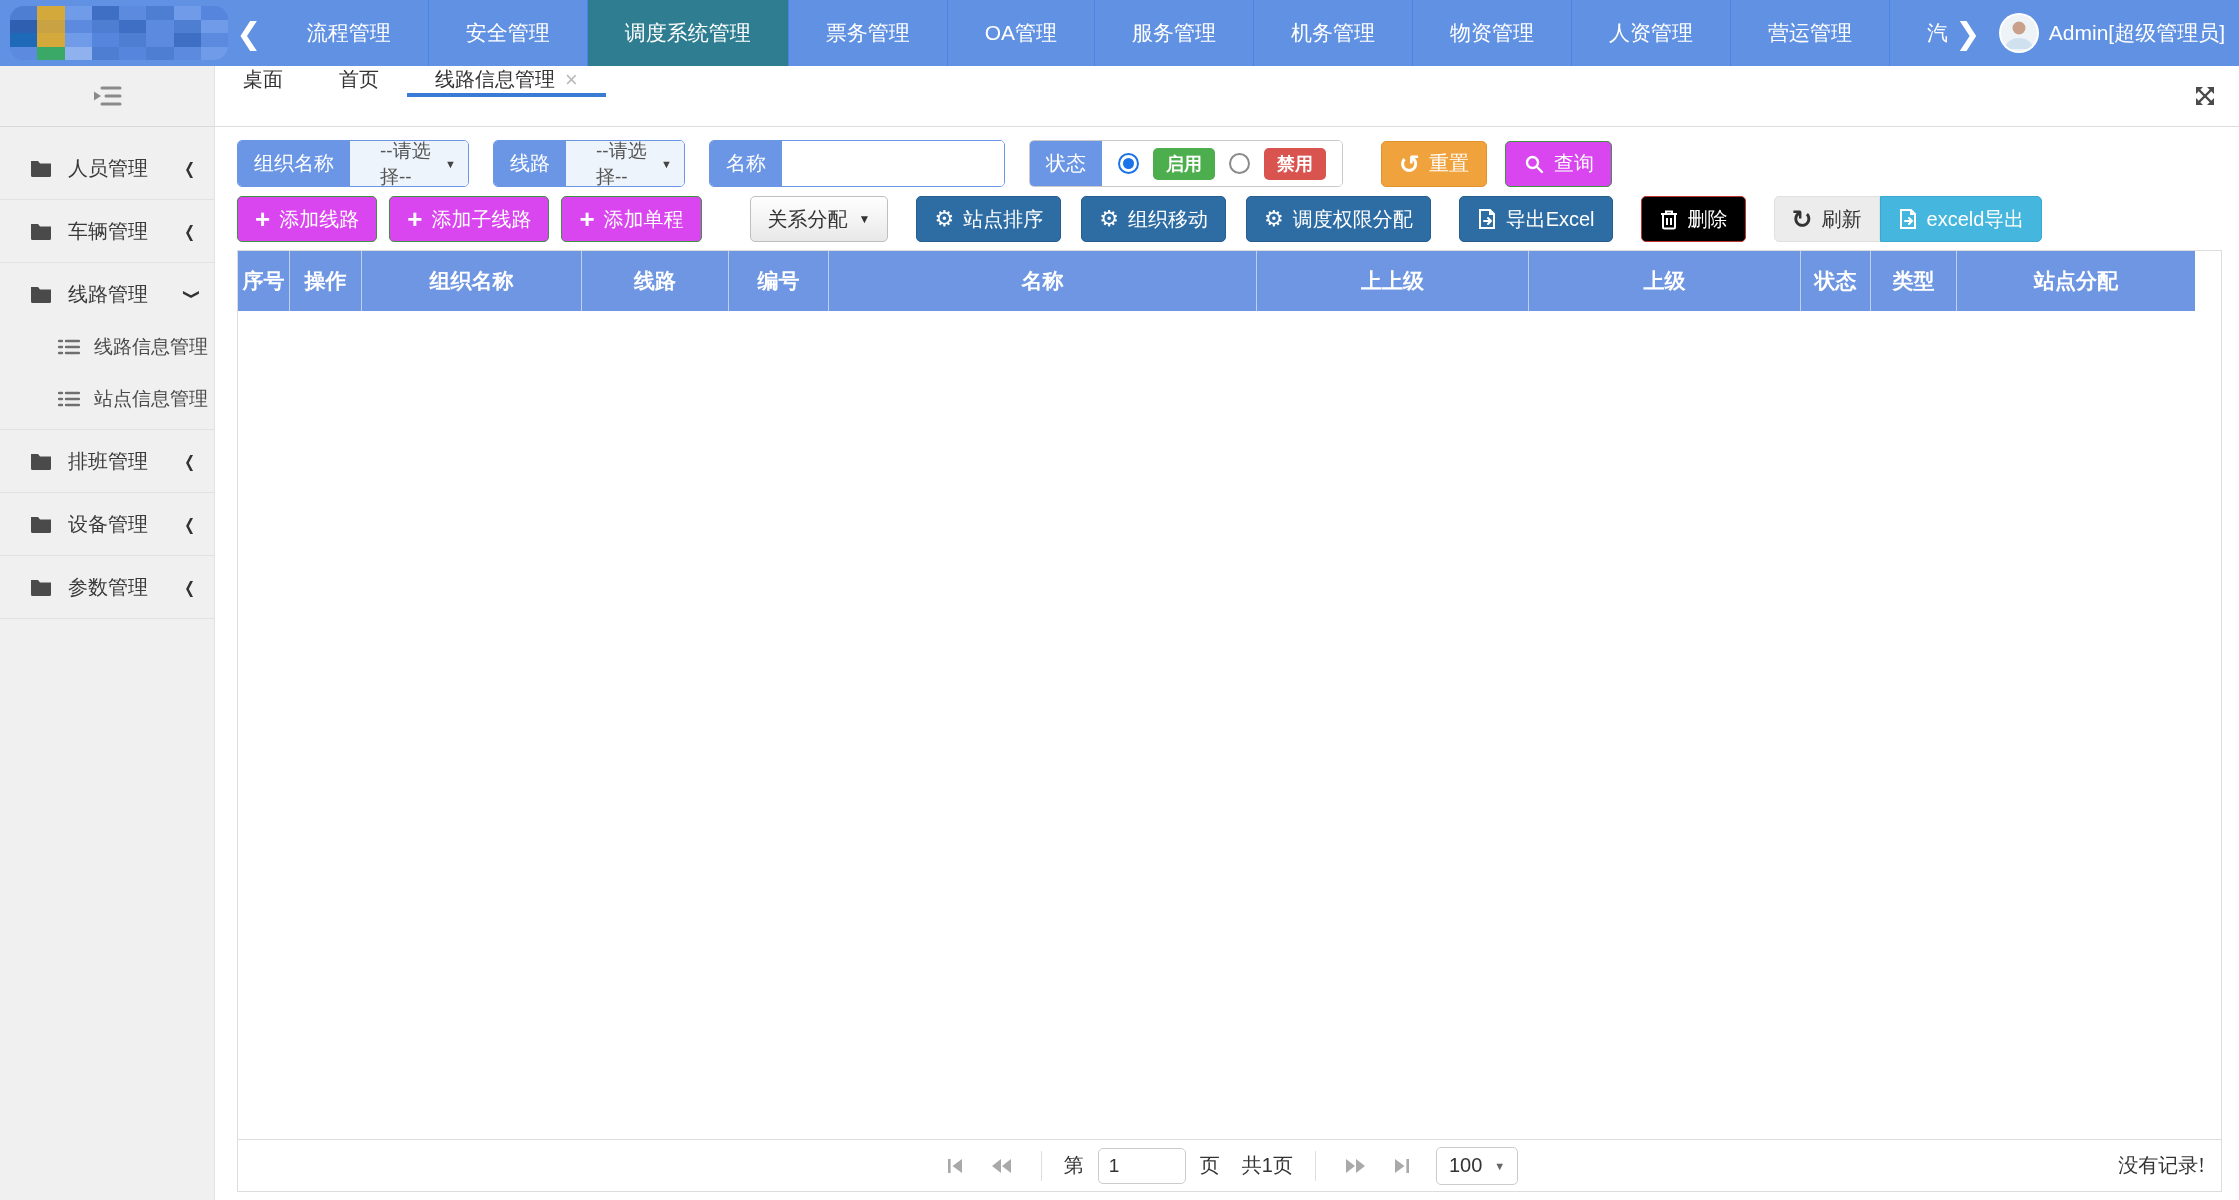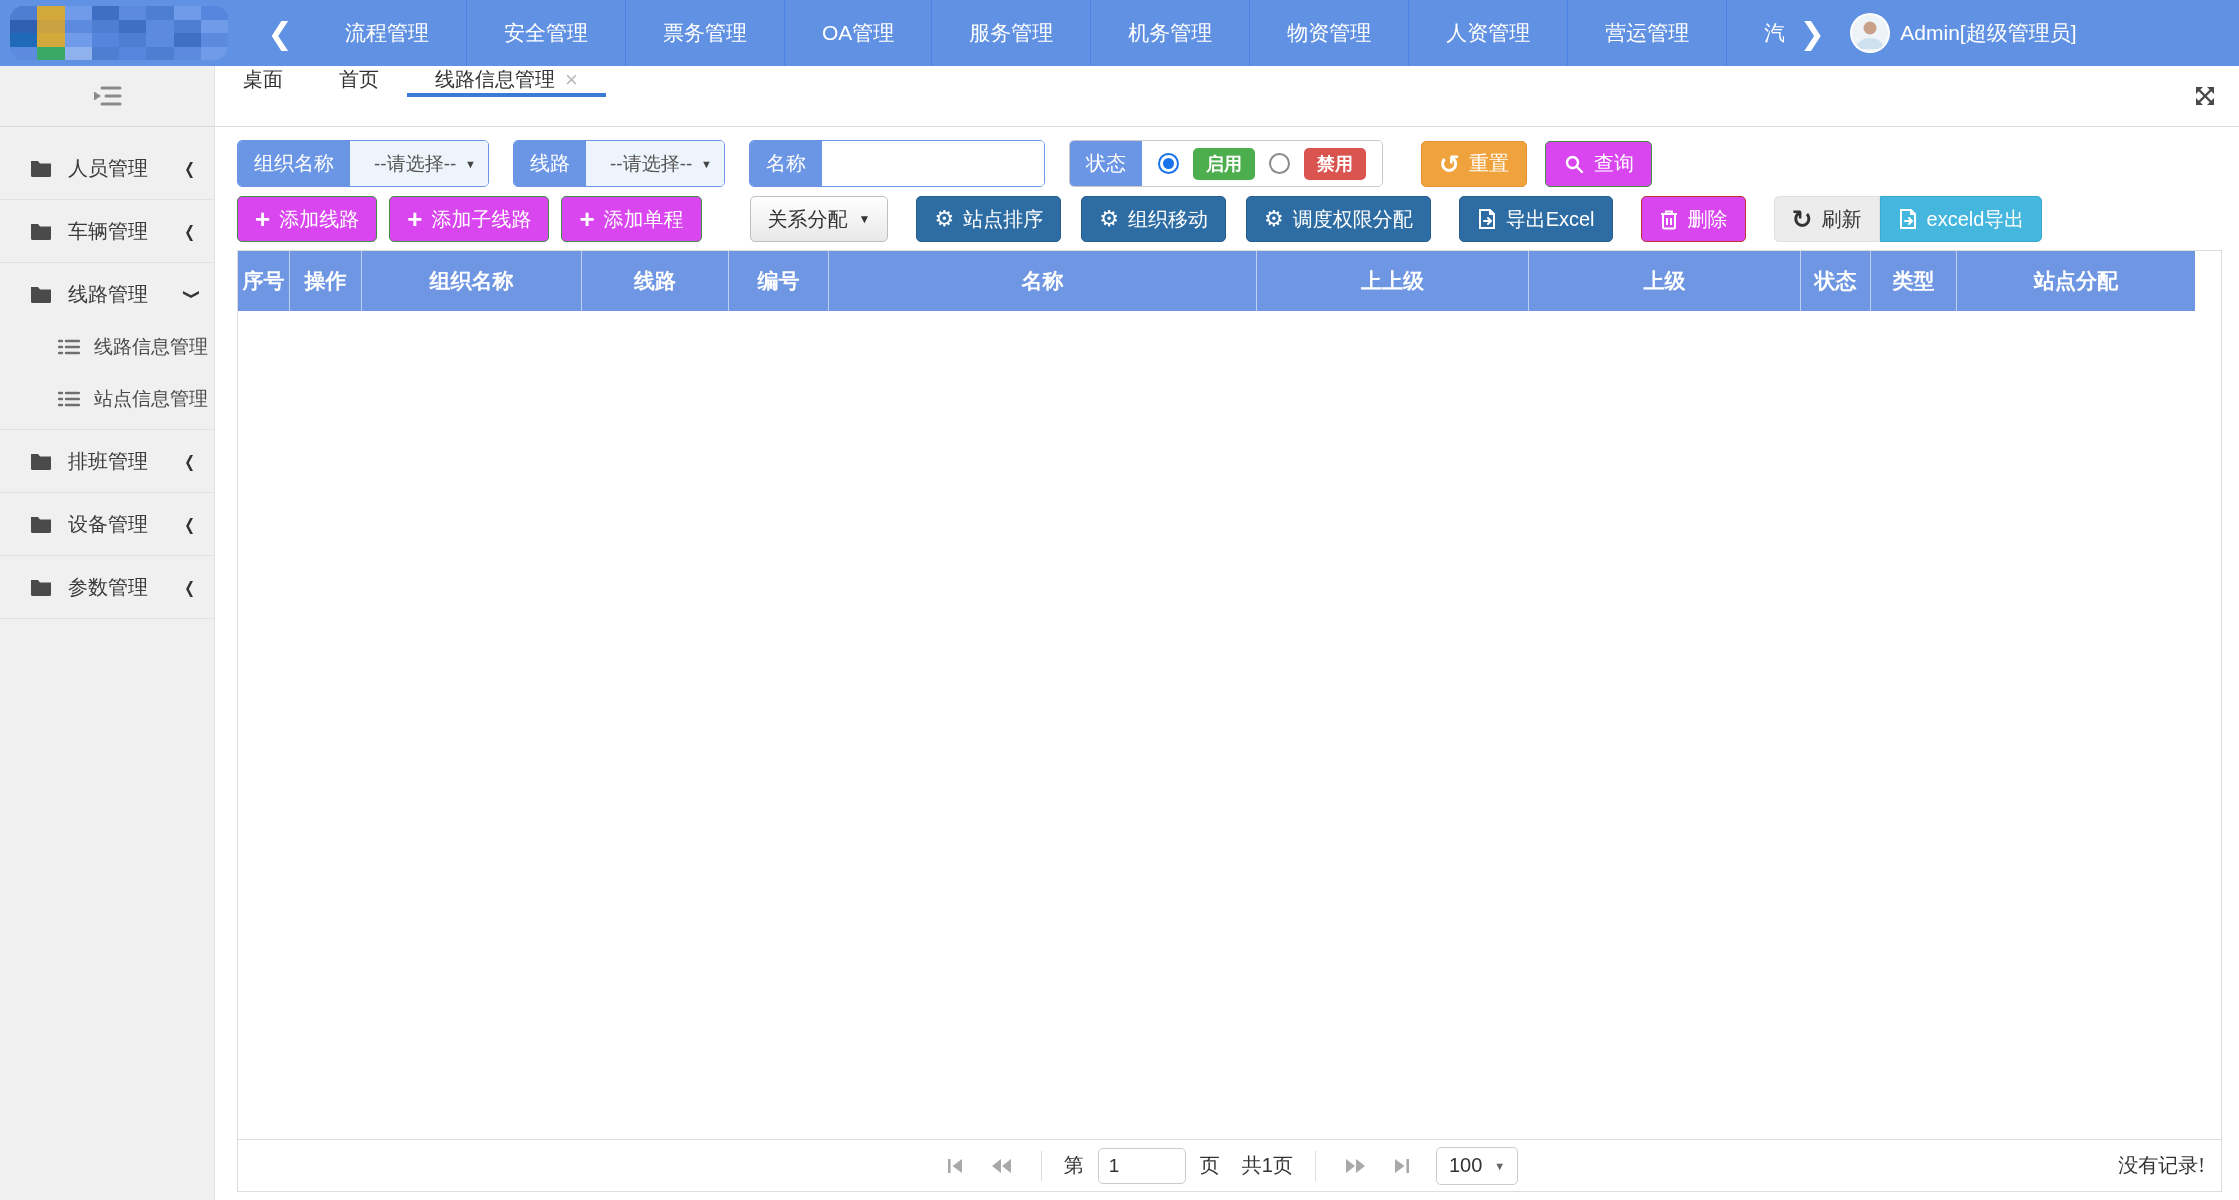--- a/index.html
+++ b/index.html
@@ -57,42 +57,42 @@
   .content { position:absolute; left:215px; top:127px; right:0; bottom:0;
     background:#fff; padding:0 17px 8px 22px; display:flex; flex-direction:column; }
 
   
   .filter-row { margin-top:13px; display:flex; align-items:center; gap:24px; height:47px; flex:none; }
   .fgroup { display:flex; align-items:stretch; height:47px; border-radius:5px; overflow:hidden; }
   .fgroup.blue { border:1px solid #6b96e5; }
   .fgroup.gray { border:1px solid #c9c9c9; }
   .flabel { background:#6b96e5; color:#fff; font-size:20px; display:flex;
     align-items:center; padding:0 16px; white-space:nowrap; }
-  .fselect { width:138px; background:#eef4fb; display:flex; align-items:center;
-    justify-content:space-between; padding:0 12px 0 24px; font-size:19px; color:#555; cursor:pointer; }
+  .fselect { width:118px; background:#eef4fb; display:flex; align-items:center;
+    justify-content:space-between; padding:0 12px 0 30px; font-size:19px; color:#555; cursor:pointer; }
   .fselect .caret { font-size:11px; color:#444; }
   .finput { width:222px; border:none; outline:none; font-size:20px; padding:0 12px; background:#fff; }
   .status-body { display:flex; align-items:center; gap:14px; background:#fff; padding:0 16px; }
   .radio { width:21px; height:21px; border-radius:50%; border:2px solid #8a8a8a;
     position:relative; cursor:pointer; flex:none; background:#fff; }
   .radio.checked { border-color:#1a73e8; }
   .radio.checked::after { content:""; position:absolute; left:3px; top:3px; width:11px;
     height:11px; border-radius:50%; background:#1a73e8; }
   .badge { color:#fff; font-size:18px; font-weight:bold; padding:4px 13px; border-radius:5px; }
   .badge.green { background:#4cae4c; }
   .badge.red { background:#d9534f; }
 
   .btn { display:inline-flex; align-items:center; gap:9px; height:46px; padding:0 17px;
     border-radius:5px; font-size:20px; color:#fff; cursor:pointer; border:1px solid transparent;
     white-space:nowrap; flex:none; }
   .btn .bicon { line-height:0; display:flex; align-items:center; }
   .btn.orange { background:#f0a23c; border-color:#e2922e; }
   .btn.green { background:#d946ef; border-color:#3f923f; }
   .btn.darkblue { background:#2e6da4; border-color:#285e8e; }
-  .btn.red { background:#d946ef; border-color:#bd3430; }
+  .btn.red { background:#000000; border-color:#bd3430; }
   .btn.white { background:linear-gradient(#ffffff,#e8e8e8); border-color:#bfbfbf; color:#333; }
   .btn.lightgray { background:#ececec; border-color:#e0e0e0; color:#333; }
   .btn.info { background:#45b6dd; border-color:#39a9d0; }
   .btn .plus { font-size:26px; font-weight:bold; line-height:0; }
   .btn .gear { font-size:22px; line-height:0; }
   .btn .caret { font-size:12px; margin-left:2px; }
   .btn .uglyph { font-size:25px; font-weight:bold; line-height:0; }
 
   
   .toolbar-row { margin-top:9px; display:flex; align-items:center; flex:none; }
@@ -163,20 +163,21 @@
         <i style="background:#5585dd"></i>
         <i style="background:#4e7ed2"></i>
         <i style="background:#5b8ade"></i>
         <i style="background:#6f9be8"></i>
     </div>
   </div>
   <div class="nav-scroll">❮</div>
   <div class="nav-items">
     <div class="nav-item">流程管理</div>
     <div class="nav-item">安全管理</div>
+    <div class="nav-item active">调度系统管理</div>
     <div class="nav-item">票务管理</div>
     <div class="nav-item">OA管理</div>
     <div class="nav-item">服务管理</div>
     <div class="nav-item">机务管理</div>
     <div class="nav-item">物资管理</div>
     <div class="nav-item">人资管理</div>
     <div class="nav-item">营运管理</div>
     <div class="nav-item clipped">汽修</div>
   </div>
   <div class="nav-scroll">❯</div>

